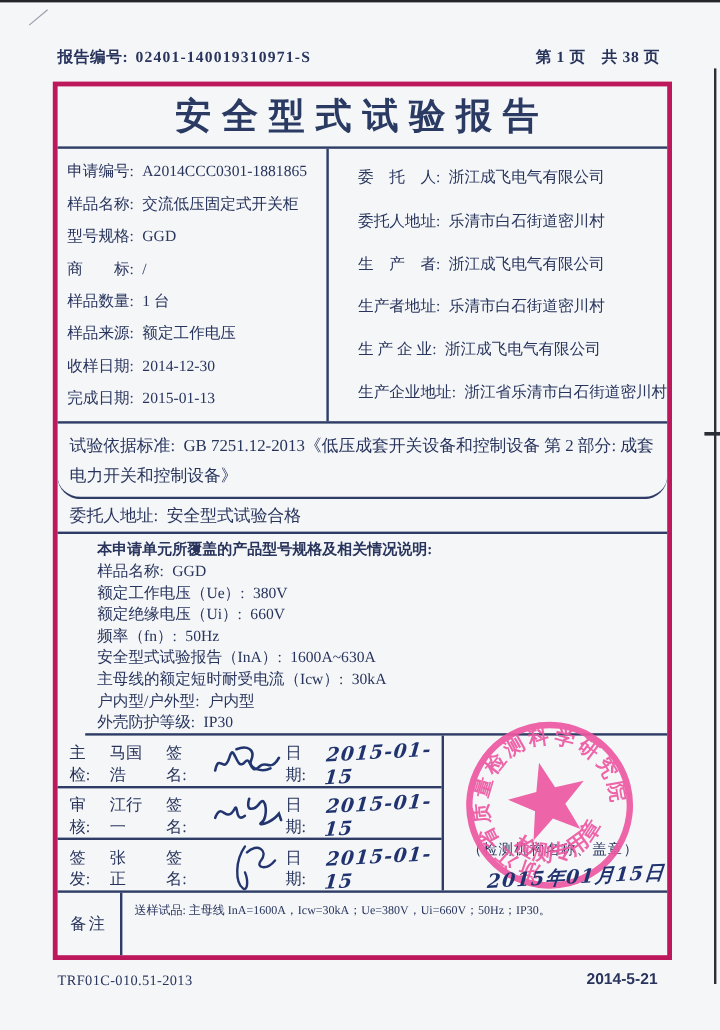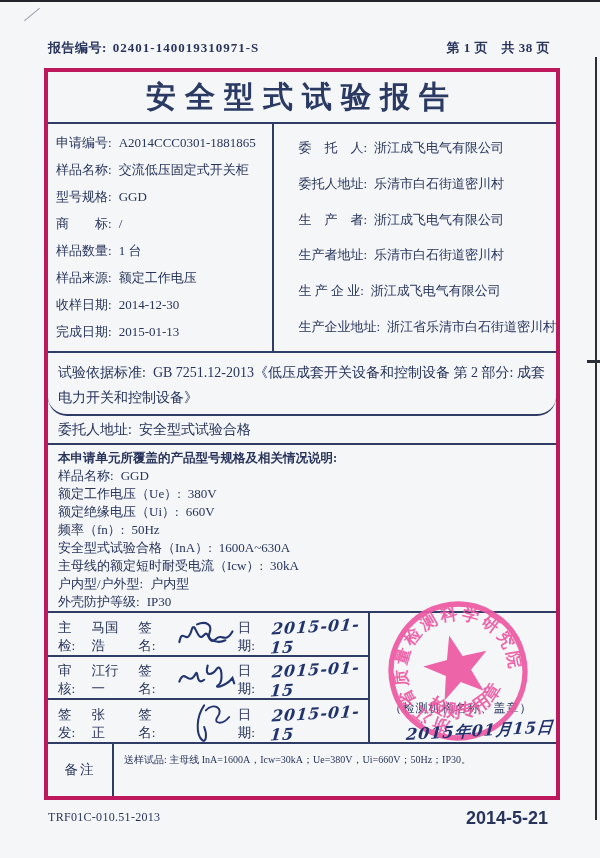--- a/index.html
+++ b/index.html
@@ -22,45 +22,45 @@
 
   .info-row{height:229px;display:flex;}
   .cell-left{width:240px;border-right:2px solid #2e3c66;box-sizing:border-box;display:flex;
              flex-direction:column;justify-content:space-around;padding:5px 0 5px 8px;}
   .cell-right{flex:1;display:flex;flex-direction:column;justify-content:space-around;padding:6px 0 6px 24px;}
   .info-line{font-size:13px;white-space:nowrap;font-family:Liberation Serif, serif;}
   .lbl{margin-right:7px;}
 
   .std-row{height:63px;padding:7px 10px;font-size:14px;line-height:25px;border-radius:19px;}
   .concl-row{height:29px;display:flex;align-items:center;padding-left:10px;font-size:14px;}
-  .cov-row{height:168px;display:flex;flex-direction:column;justify-content:space-around;padding:5px 10px;font-size:12.5px;}
+  .cov-row{height:168px;display:flex;flex-direction:column;justify-content:space-around;padding:5px 10px;font-size:12.5px;margin-left:23px;}
   .cov-head{font-weight:600;}
 
   .sign-row{height:131px;display:flex;}
   .sign-left{width:322px;border-right:2px solid #2e3c66;box-sizing:border-box;display:flex;flex-direction:column;}
   .sig-line{flex:1;display:flex;align-items:flex-end;padding-left:10px;font-size:13.5px;}
   .sig-line + .sig-line{border-top:2px solid #2e3c66;}
   .sig-line .name{margin-right:12px;}
   .sig-svg{width:62px;height:40px;margin:0 2px;flex:none;overflow:visible;}
   .sig-svg path{stroke:#23356f;stroke-width:2.4;fill:none;stroke-linecap:round;}
   .hand{display:inline-block;font-family:"DejaVu Serif",serif;font-style:italic;font-weight:600;
         font-size:16px;color:#20336e;letter-spacing:1px;transform:rotate(-3deg) skewX(-8deg);}
 
   .stamp-cell{flex:1;position:relative;}
   .stamp-svg{position:absolute;left:12px;top:-18px;width:152px;height:152px;transform:rotate(-14deg);opacity:.92;z-index:2;}
   .stamp-caption{position:absolute;left:0;right:4px;bottom:25px;text-align:center;font-size:12px;letter-spacing:1px;z-index:1;}
   .stamp-date{position:absolute;left:36px;bottom:0;z-index:3;}
 
   .remark-row{height:52px;display:flex;border-bottom:none;}
-  .remark-label{width:66px;border-right:2px solid #2e3c66;box-sizing:border-box;display:flex;
+  .remark-label{width:54px;border-right:2px solid #2e3c66;box-sizing:border-box;display:flex;
                 align-items:center;justify-content:center;font-size:13.5px;letter-spacing:2px;}
   .remark-text{flex:1;padding:8px 8px 0 10px;font-size:10px;line-height:1.5;}
 
   .footer-left{position:absolute;left:48px;top:810px;font-size:12px;letter-spacing:.3px;}
-  .footer-right{position:absolute;right:52px;top:808px;font-size:18px;font-weight:700;
+  .footer-right{position:absolute;right:52px;top:808px;font-size:13px;font-weight:700;
                 font-family:"Liberation Sans","DejaVu Sans",sans-serif;}
 </style>
 </head>
 <body>
 
 <div class="page">
 
   <div class="edge-top"></div>
   <div class="edge-right"></div>
   <div class="edge-tick"></div>
@@ -108,21 +108,21 @@
       <span class="lbl">委托人地址:</span>
         <span>安全型式试验合格</span>
     </div>
 
     <div class="row cov-row">
       <div class="cov-head">本申请单元所覆盖的产品型号规格及相关情况说明:</div>
       <div class="info-line"><span class="lbl">样品名称:</span><span>GGD</span></div>
       <div class="info-line"><span class="lbl">额定工作电压（Ue）:</span><span>380V</span></div>
       <div class="info-line"><span class="lbl">额定绝缘电压（Ui）:</span><span>660V</span></div>
       <div class="info-line"><span class="lbl">频率（fn）:</span><span>50Hz</span></div>
-      <div class="info-line"><span class="lbl">安全型式试验合格（InA）:</span><span>1600A~630A</span></div>
+      <div class="info-line"><span class="lbl">安全型式试验报告（InA）:</span><span>1600A~630A</span></div>
       <div class="info-line"><span class="lbl">主母线的额定短时耐受电流（Icw）:</span><span>30kA</span></div>
       <div class="info-line"><span class="lbl">户内型/户外型:</span><span>户内型</span></div>
       <div class="info-line"><span class="lbl">外壳防护等级:</span><span>IP30</span></div>
     </div>
 
     <div class="row sign-row">
       <div class="sign-left">
 
         <div class="sig-line">
           <span class="lbl">主检:</span>

